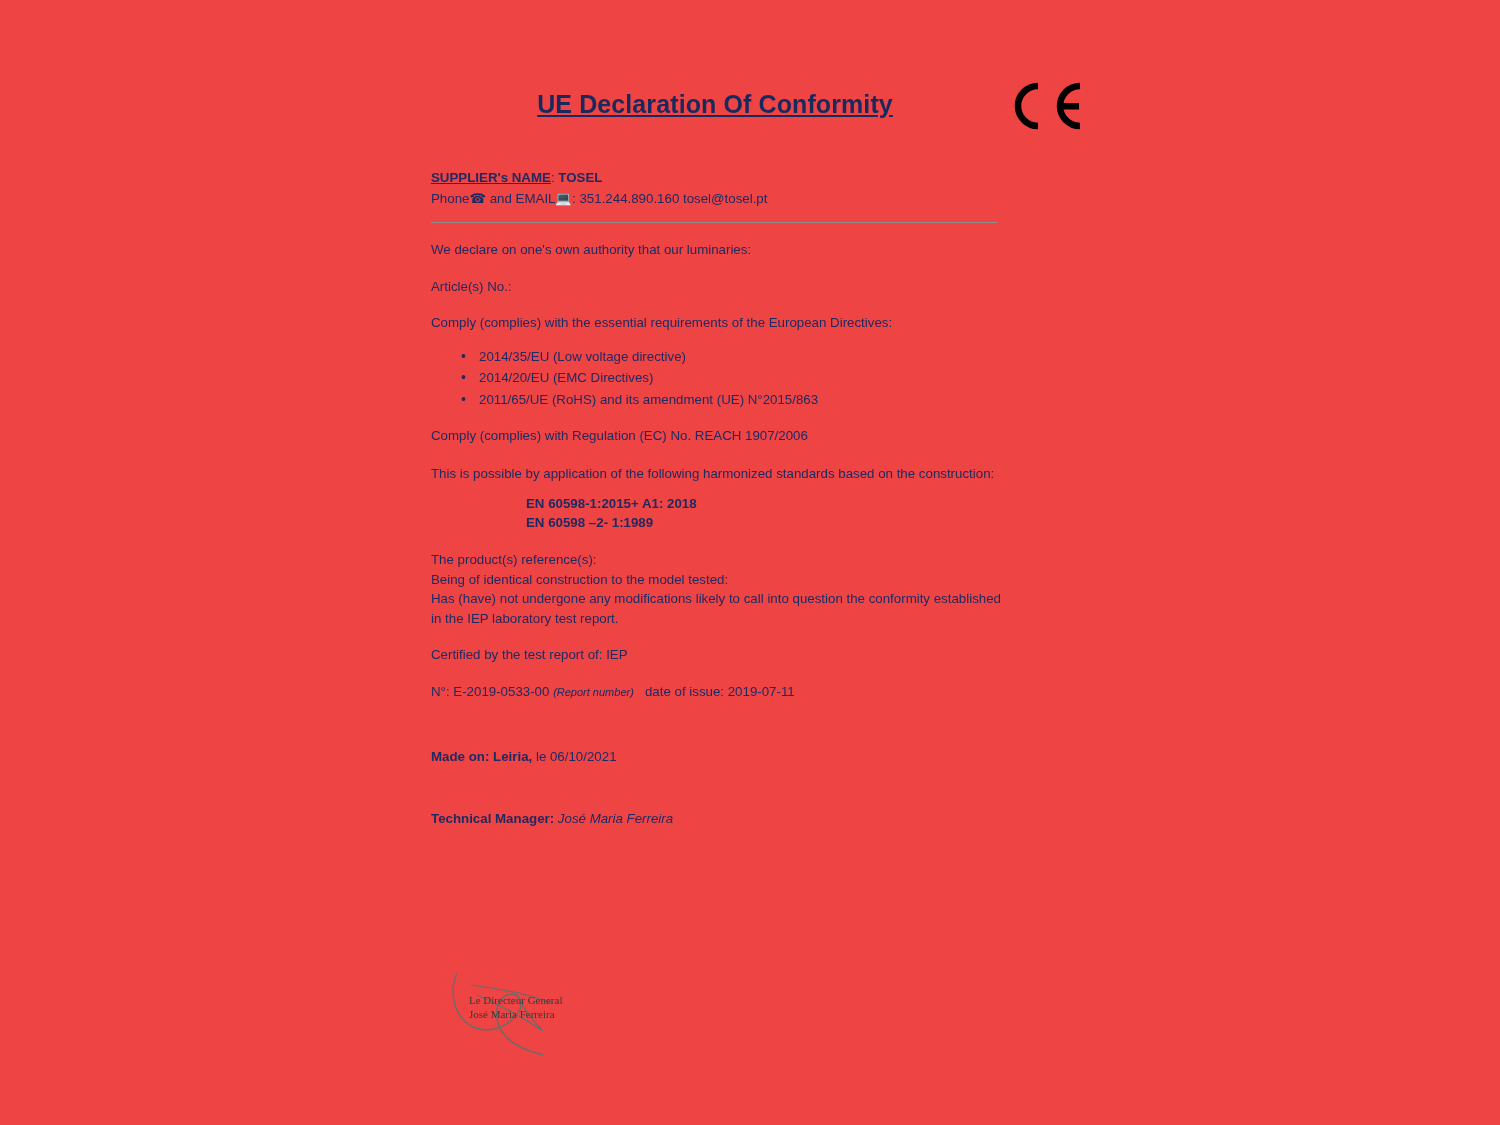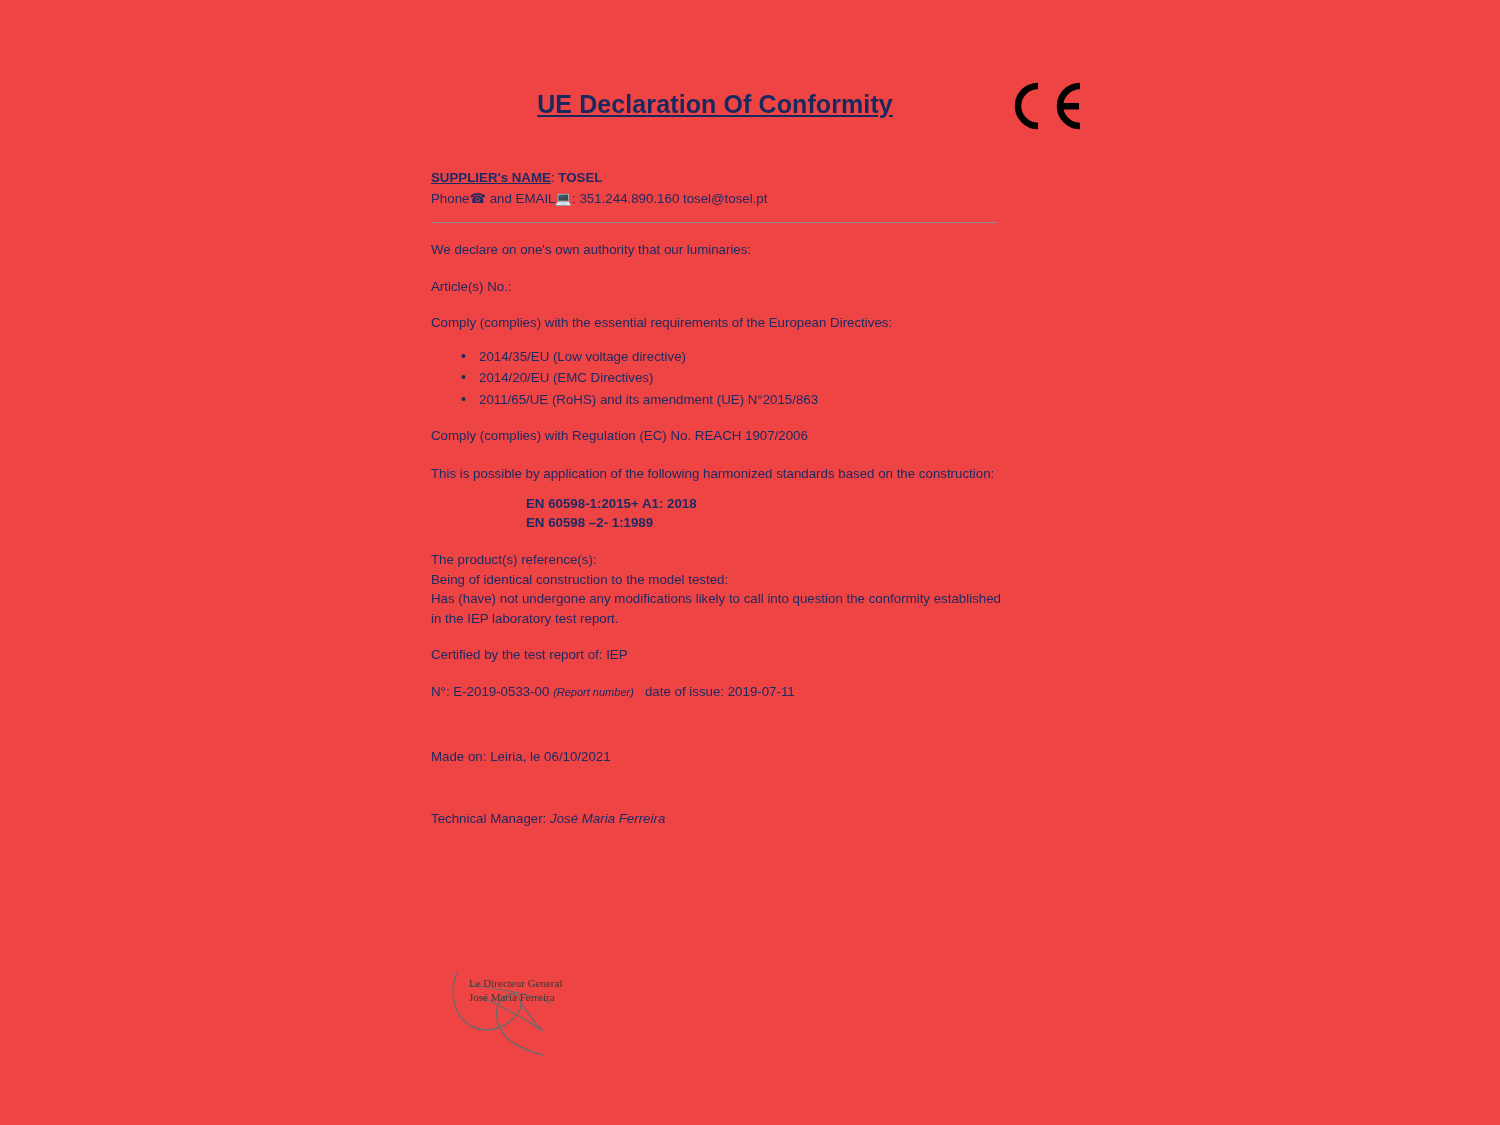--- a/index.html
+++ b/index.html
@@ -103,39 +103,39 @@
     margin: 0;
   }
   .small-ital {
     font-style: italic;
     font-size: 11px;
   }
   .made-on {
     margin-top: 46px;
   }
   .bold {
-    font-weight: normal;
+    font-weight: bold;
   }
   .tech-manager {
     margin-top: 42px;
   }
   .tech-name {
     font-style: italic;
   }
   .signature {
     position: absolute;
     left: 447px;
     top: 955px;
     width: 180px;
     height: 110px;
   }
   .sig-text {
     position: absolute;
     left: 22px;
-    top: 22px;
+    top: 39px;
     font-family: "Liberation Serif", serif;
     font-size: 11px;
     color: #3a3a3a;
     line-height: 1.25;
     white-space: nowrap;
   }
   .gap-lg { height: 18px; }
 </style>
 </head>
 <body>

